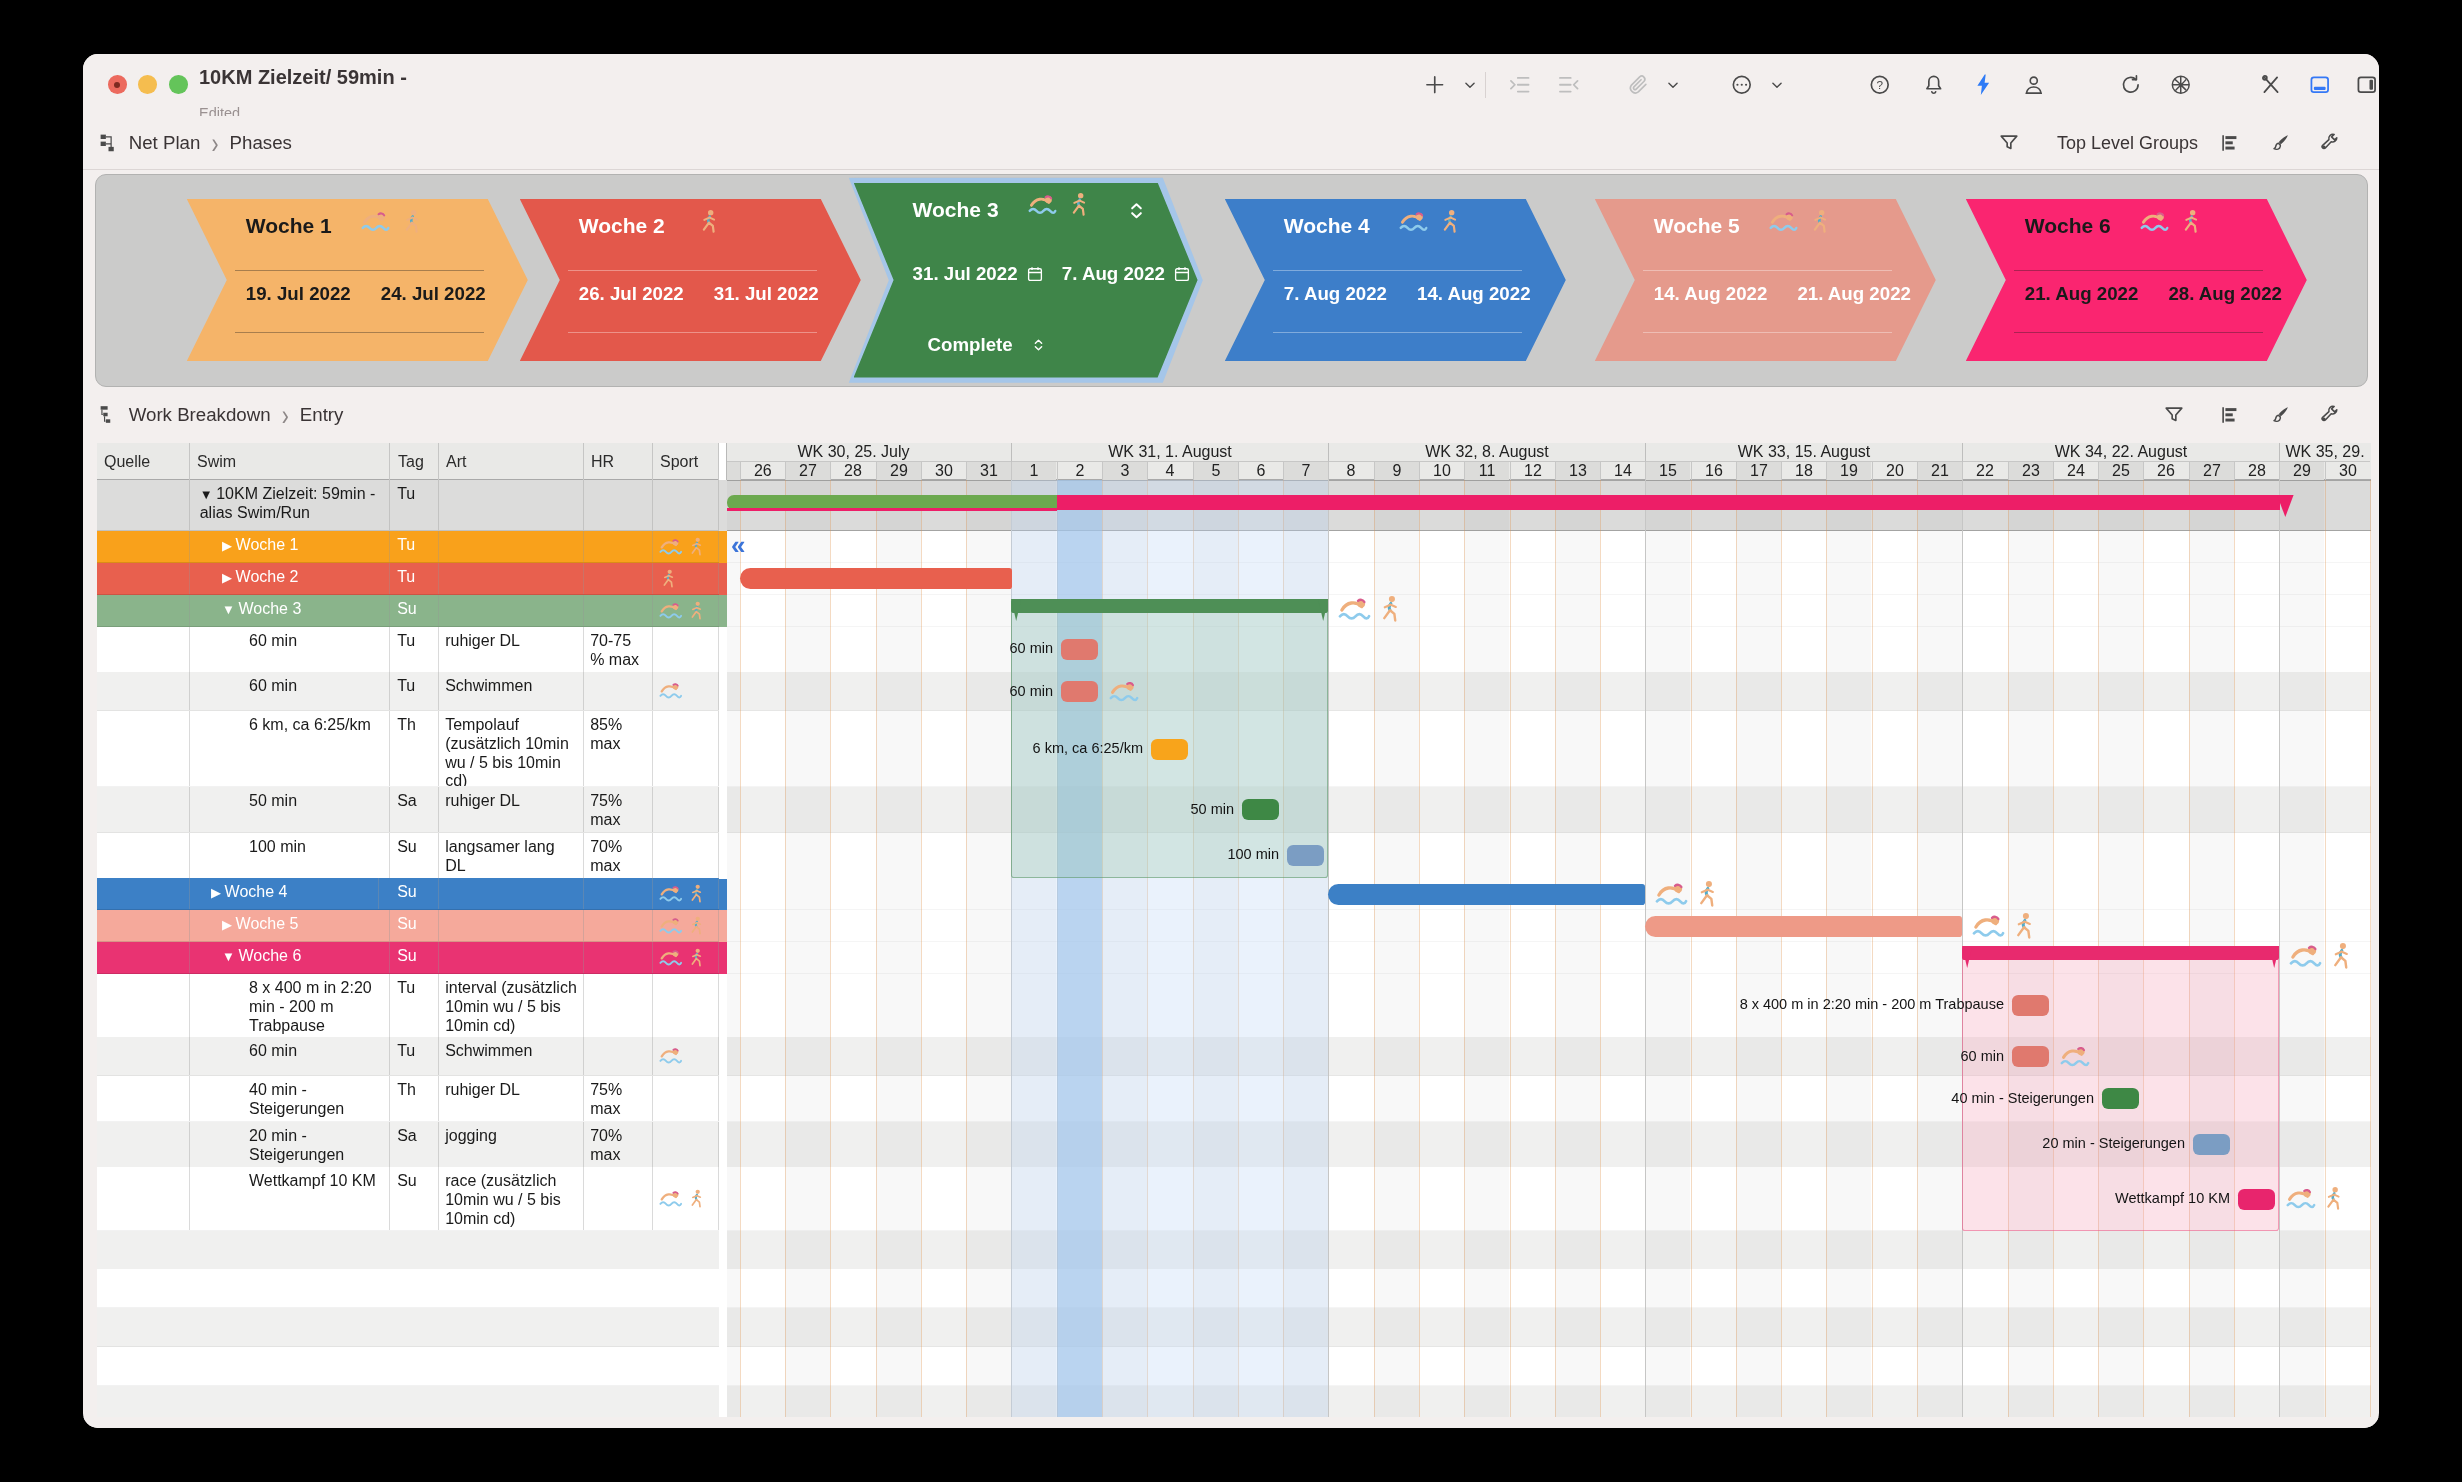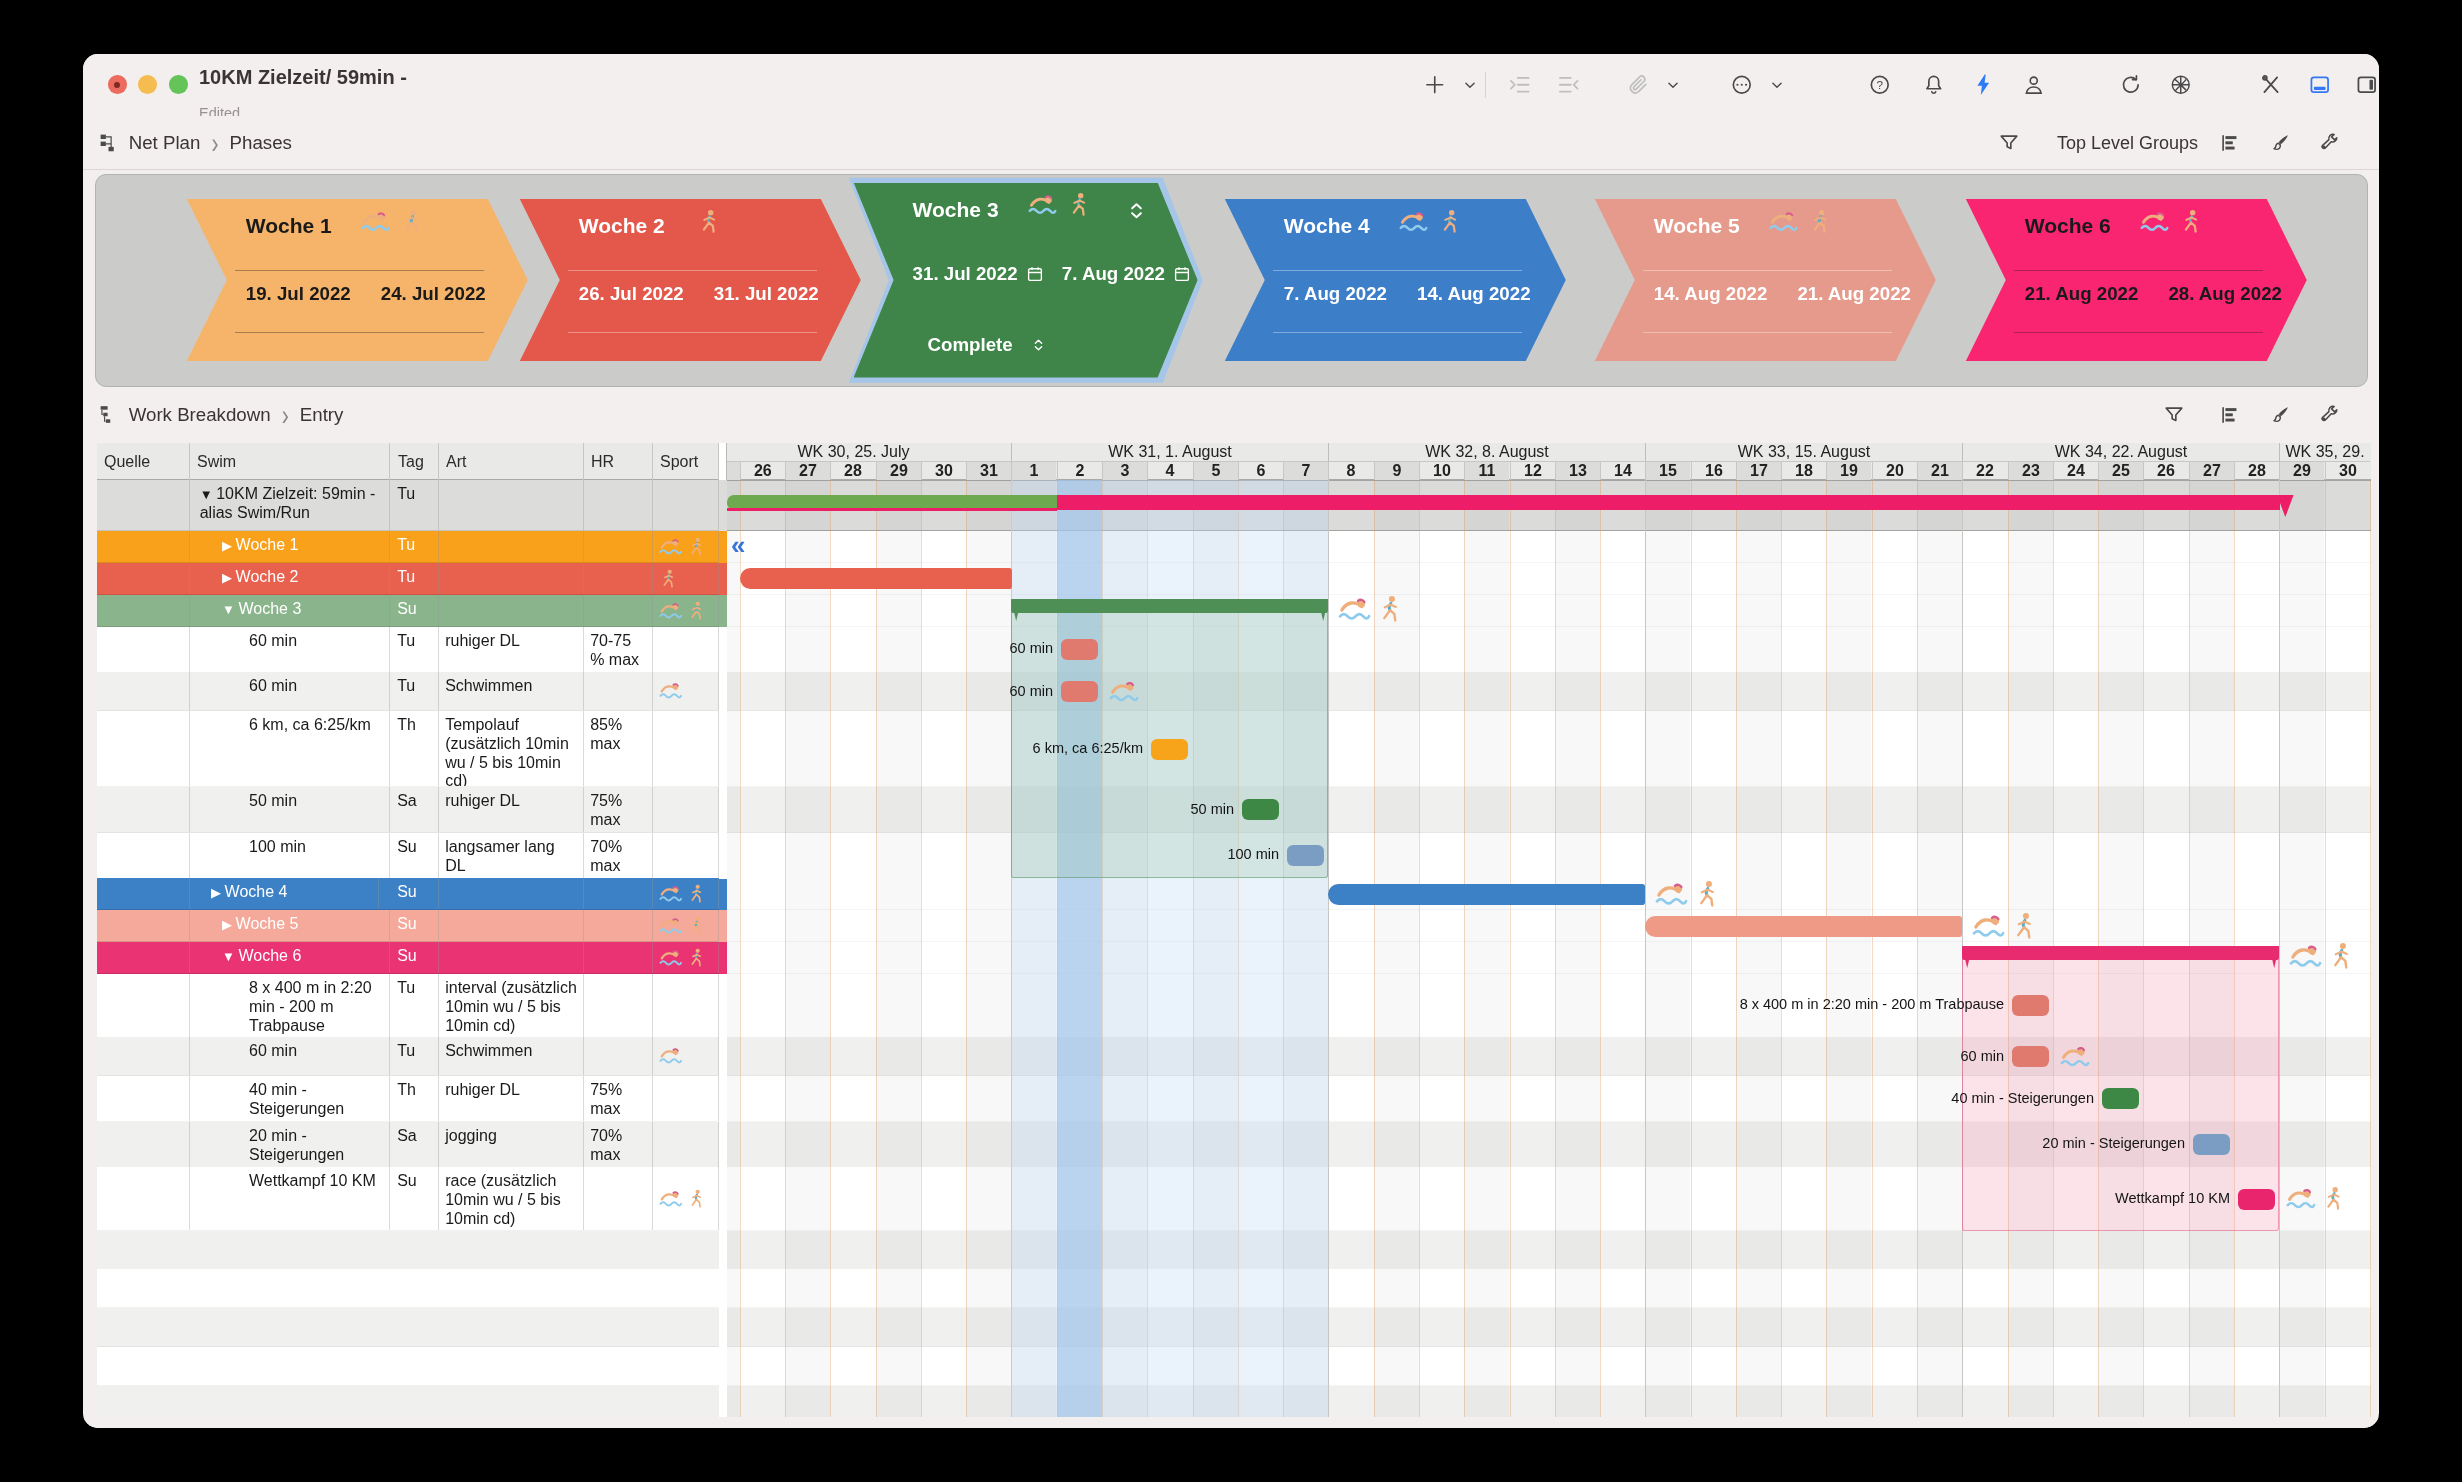--- a/index.html
+++ b/index.html
@@ -53,21 +53,21 @@
   .t-cell { position:absolute; top:0; height:100%; padding:4.8px 6.2px 0 6.2px; font-size:16px; line-height:1.18;
             border-right:0.7px solid rgba(150,150,150,.35); overflow:hidden; }
   .splitter { position:absolute; left:622px; top:0; width:8.3px; height:100%; background:#fff; border-right:0.7px solid #B9B9B8;}
   .spl-block { position:absolute; left:0; width:8.3px; }
   
   .gantt { position:absolute; left:630px; top:0; width:1644px; height:975px; overflow:hidden; background:#fff; }
   .g-head { position:absolute; left:0; top:0; width:100%; height:37px; background:#E9E9E7; border-bottom:0.7px solid #A9A9A9; }
   .wk-cell { position:absolute; top:0; height:18.7px; border-left:0.7px solid #BEBEBD; border-bottom:0.7px solid #C7C7C6;
              font-size:16px; color:#222; display:flex; align-items:center; justify-content:center; overflow:hidden; white-space:nowrap;}
   .day-cell { position:absolute; top:18.7px; height:18.7px; border-left:0.7px solid #C7C7C6; font-size:16px; color:#222;
-              display:flex; align-items:center; justify-content:center; overflow:hidden;font-weight:bold; }
+              display:flex; align-items:center; justify-content:center; overflow:hidden; }
   .g-body { position:absolute; left:0; top:37px; width:100%; height:937px; }
   .g-band { position:absolute; left:0; width:100%; }
   .g-col { position:absolute; top:0; height:100%; }
   .g-line { position:absolute; top:0; height:100%; width:0.7px; }
   .g-box { position:absolute; border-radius:2.8px; }
   .bar { position:absolute; }
   .bar-label { position:absolute; font-size:14.5px; color:#141414; white-space:nowrap; }
   .bar-icons { position:absolute; display:flex; gap:5.5px; align-items:center; }
   .cap { position:absolute; top:0; width:10.4px; height:22px; clip-path:polygon(0 0,100% 0,50% 100%); }
   .offmark { position:absolute; font-size:26px; font-weight:bold; color:#3B74D9; }

